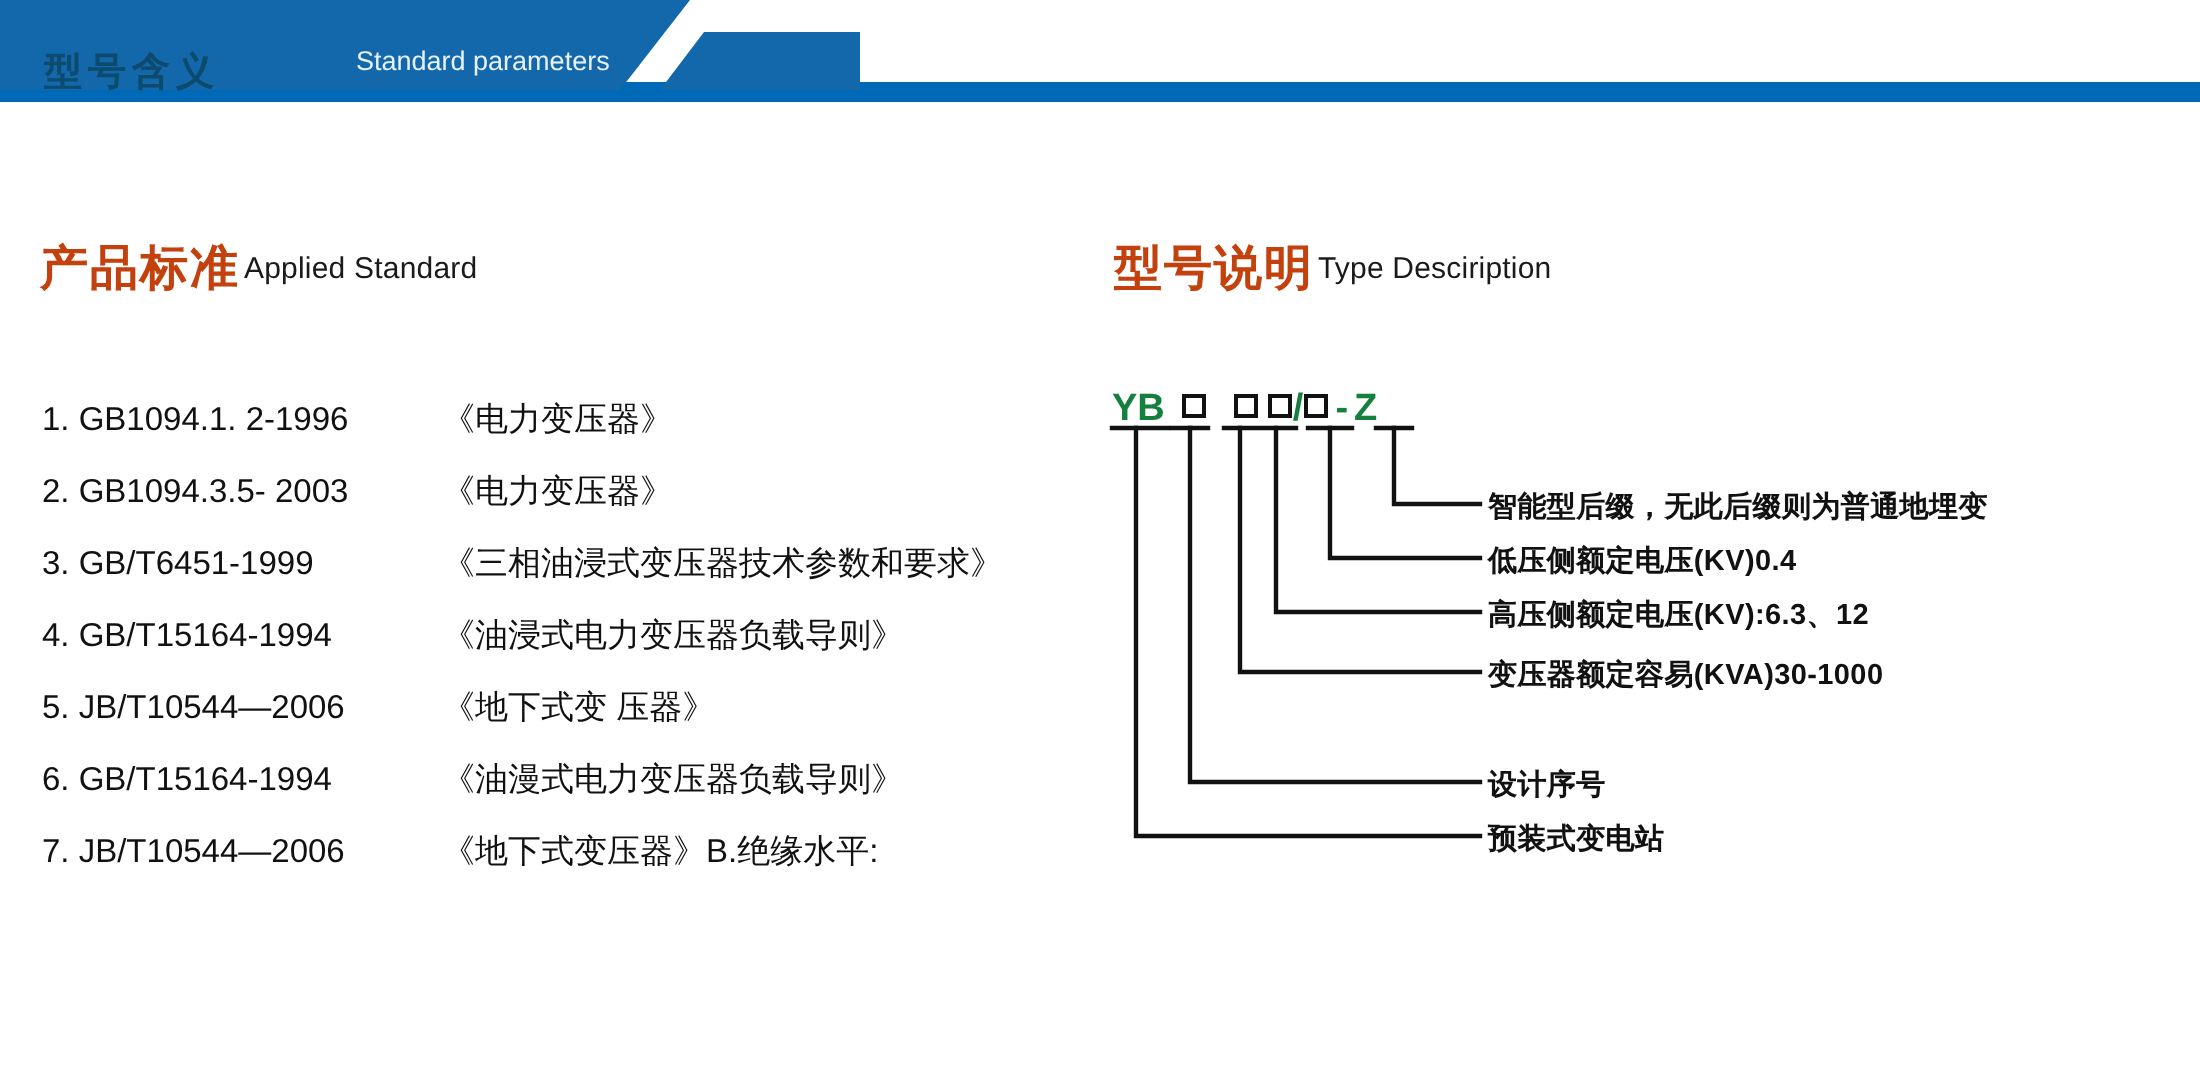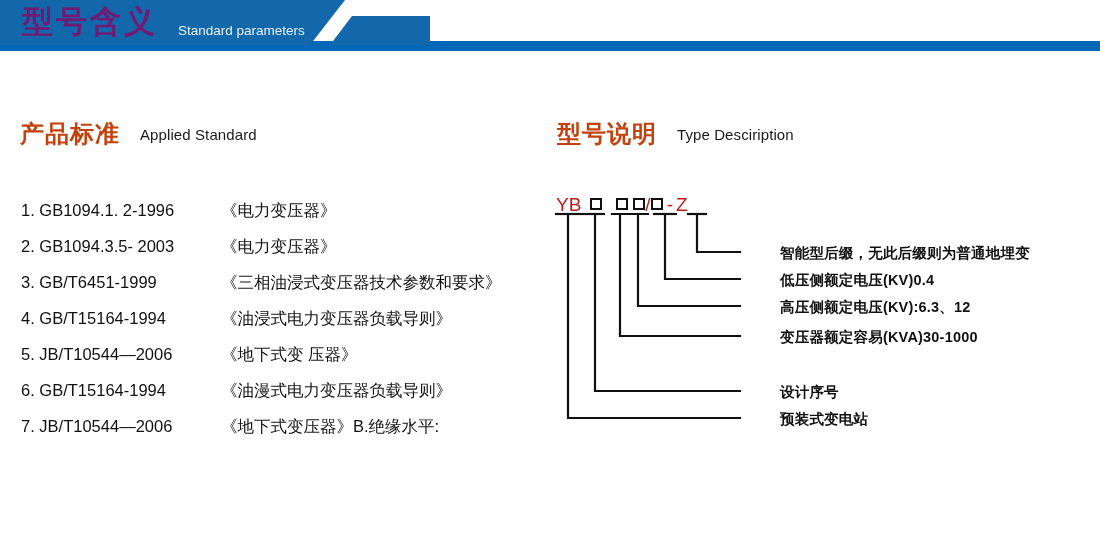--- a/index.html
+++ b/index.html
@@ -47,24 +47,24 @@
     left: 330px;
     top: 16px;
     width: 100px;
     height: 29px;
     background: #1268ab;
     clip-path: polygon(22px 0, 100px 0, 100px 29px, 0 29px);
   }
   .banner-title {
     position: absolute;
     left: 22px;
-    top: 3px;
-    font-size: 31px;
-    font-weight: bold;
-    color: #701a75;
+    top: 18px;
+    font-size: 19px;
+    font-weight: bold;
+    color: #0c4a6e;
     letter-spacing: 3px;
     line-height: 38px;
     white-space: nowrap;
   }
   .banner-sub {
     position: absolute;
     left: 178px;
     top: 22px;
     font-size: 13.5px;
     color: #e8f0f8;
@@ -80,21 +80,21 @@
   .sec-head .cn {
     font-size: 24px;
     font-weight: bold;
     color: #c2410c;
     letter-spacing: 1px;
     vertical-align: middle;
   }
   .sec-head .en {
     font-size: 15px;
     color: #1a1a1a;
-    margin-left: 20px;
+    margin-left: 2px;
     vertical-align: middle;
     letter-spacing: 0.1px;
   }
   #head-left  { left: 20px;  top: 118px; }
   #head-right { left: 557px; top: 118px; }
 
   
   .std-list {
     position: absolute;
     left: 21px;
@@ -124,45 +124,45 @@
     line-height: 40px;
     font-size: 16.5px;
     padding-left: 200px;
     white-space: nowrap;
   }
   .code-line {
     position: absolute;
     left: 556px;
     top: 194px;
     font-size: 19px;
-    font-weight: normal;
+    font-weight: bold;
     letter-spacing: 0px;
     white-space: nowrap;
-    color: #b91c1c;
+    color: #15803d;
   }
   .code-line .box {
     display: inline-block;
     width: 12px;
     height: 12px;
     border: 2px solid #111;
     vertical-align: 1px;
     box-sizing: border-box;
   }
   .leader-svg {
     position: absolute;
     left: 0;
     top: 0;
     width: 1100px;
     height: 534px;
     pointer-events: none;
   }
 
   .note {
     position: absolute;
-    left: 780px;
+    left: 744px;
     font-size: 14.5px;
     font-weight: bold;
     color: #111;
     white-space: nowrap;
     letter-spacing: 0.2px;
   }
   #note-0 { top: 244px; }
   #note-1 { top: 271px; }
   #note-2 { top: 298px; }
   #note-3 { top: 328px; }

